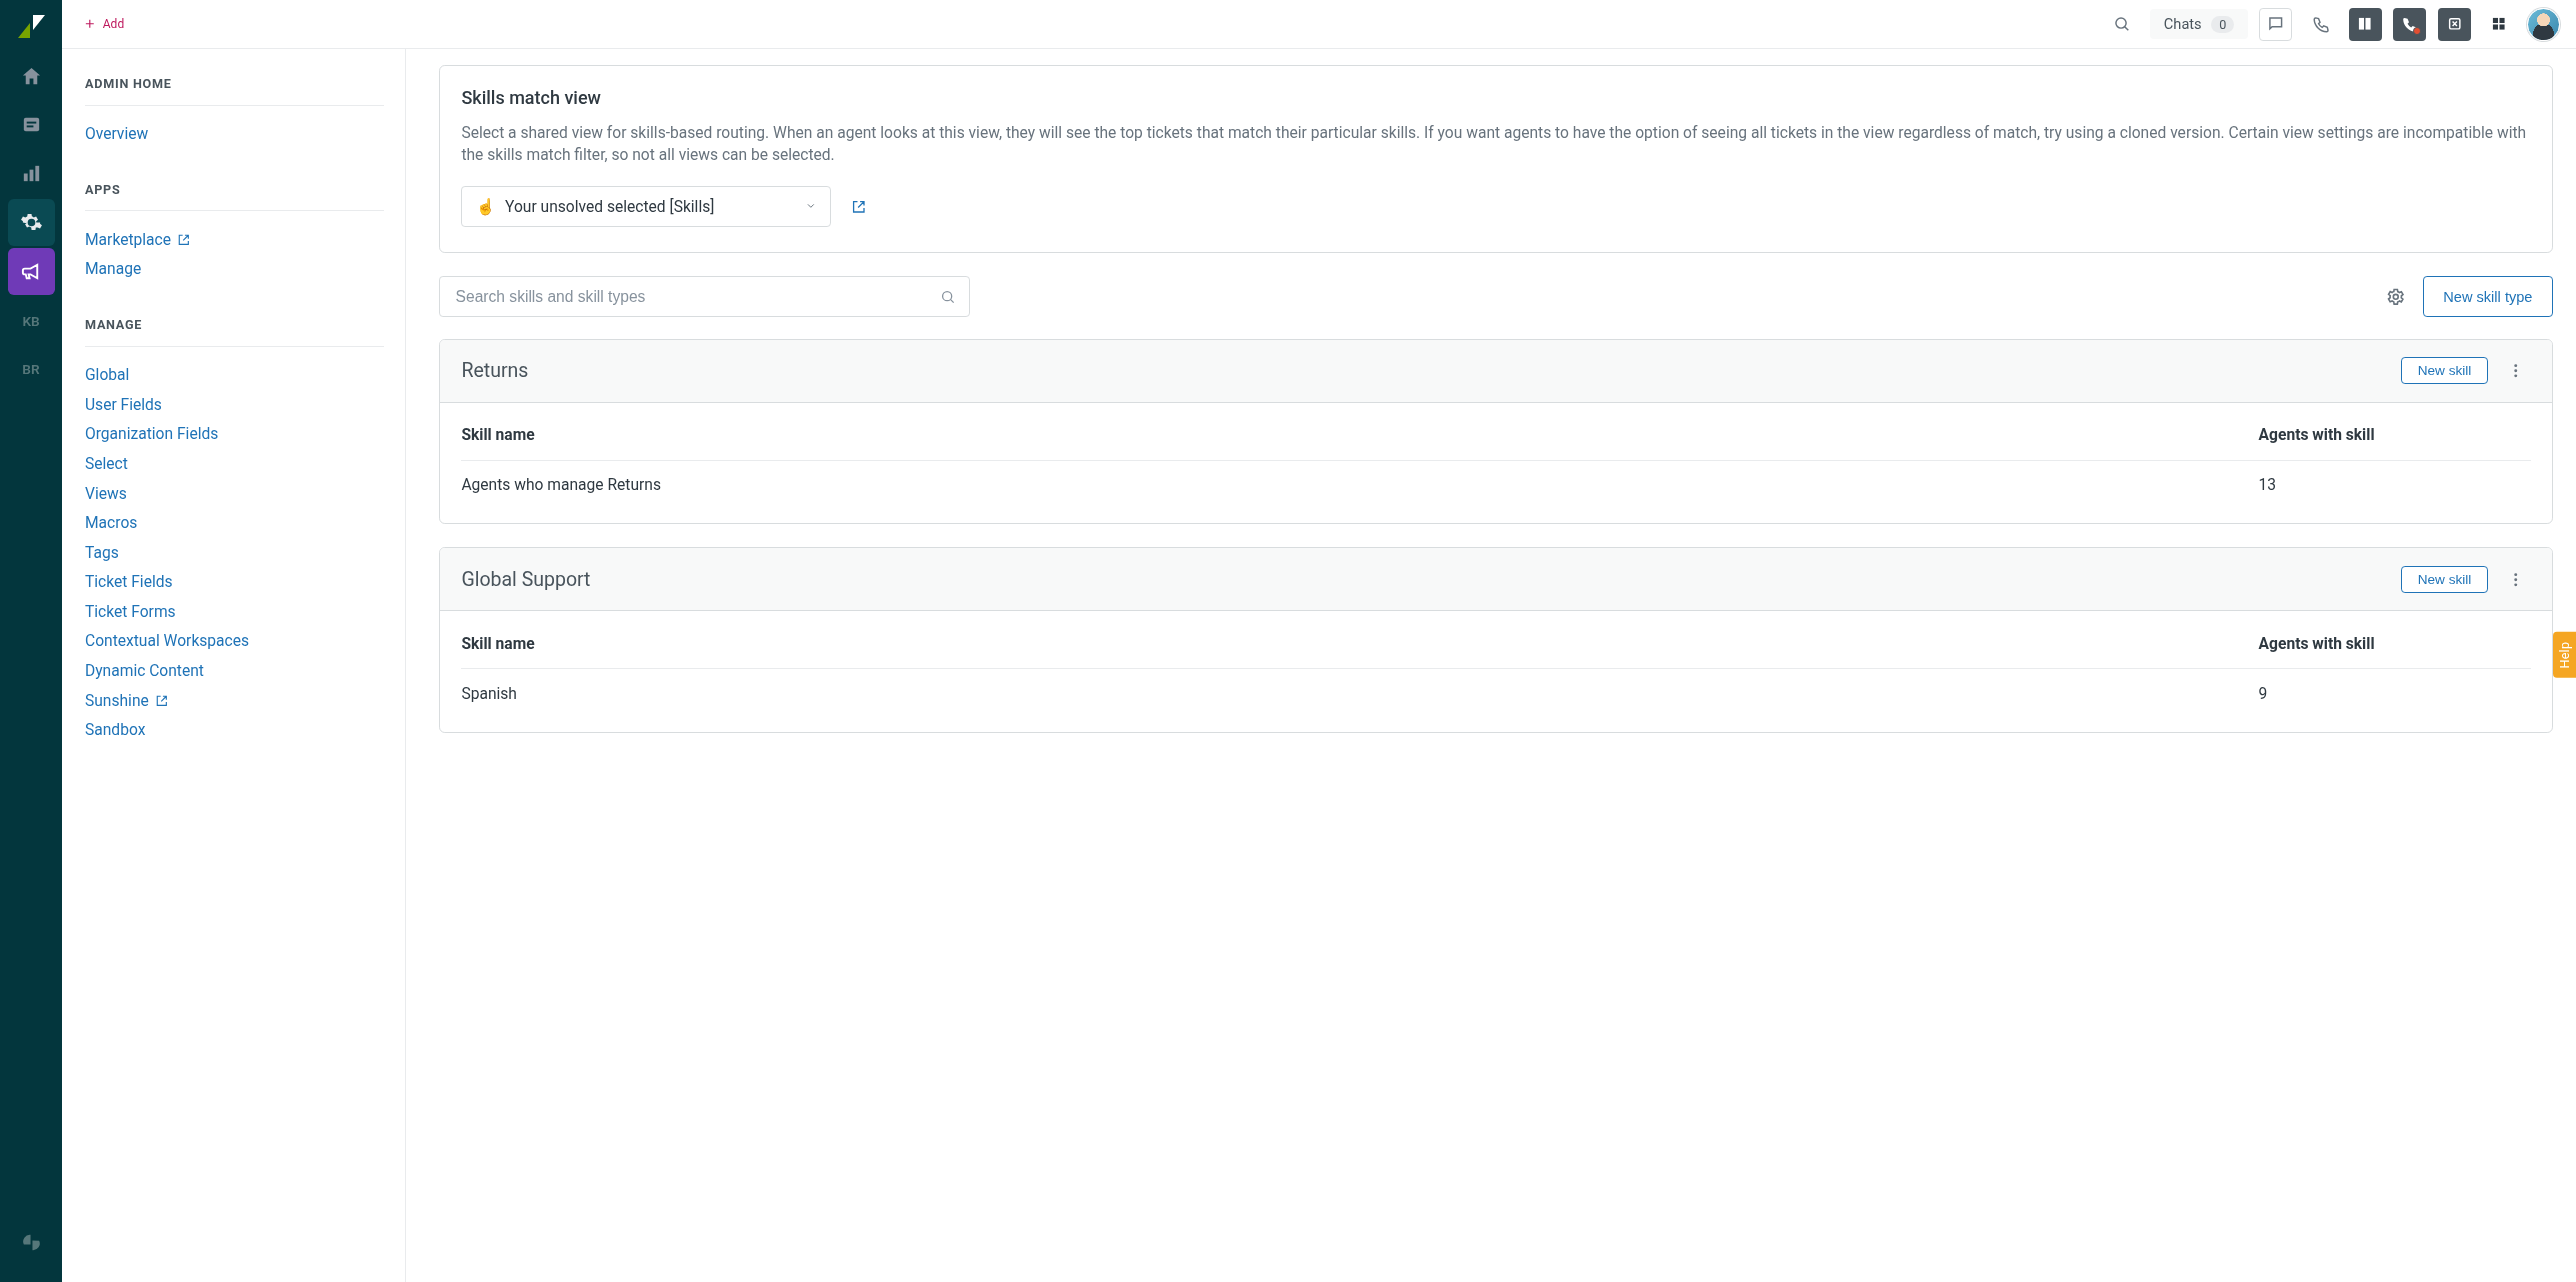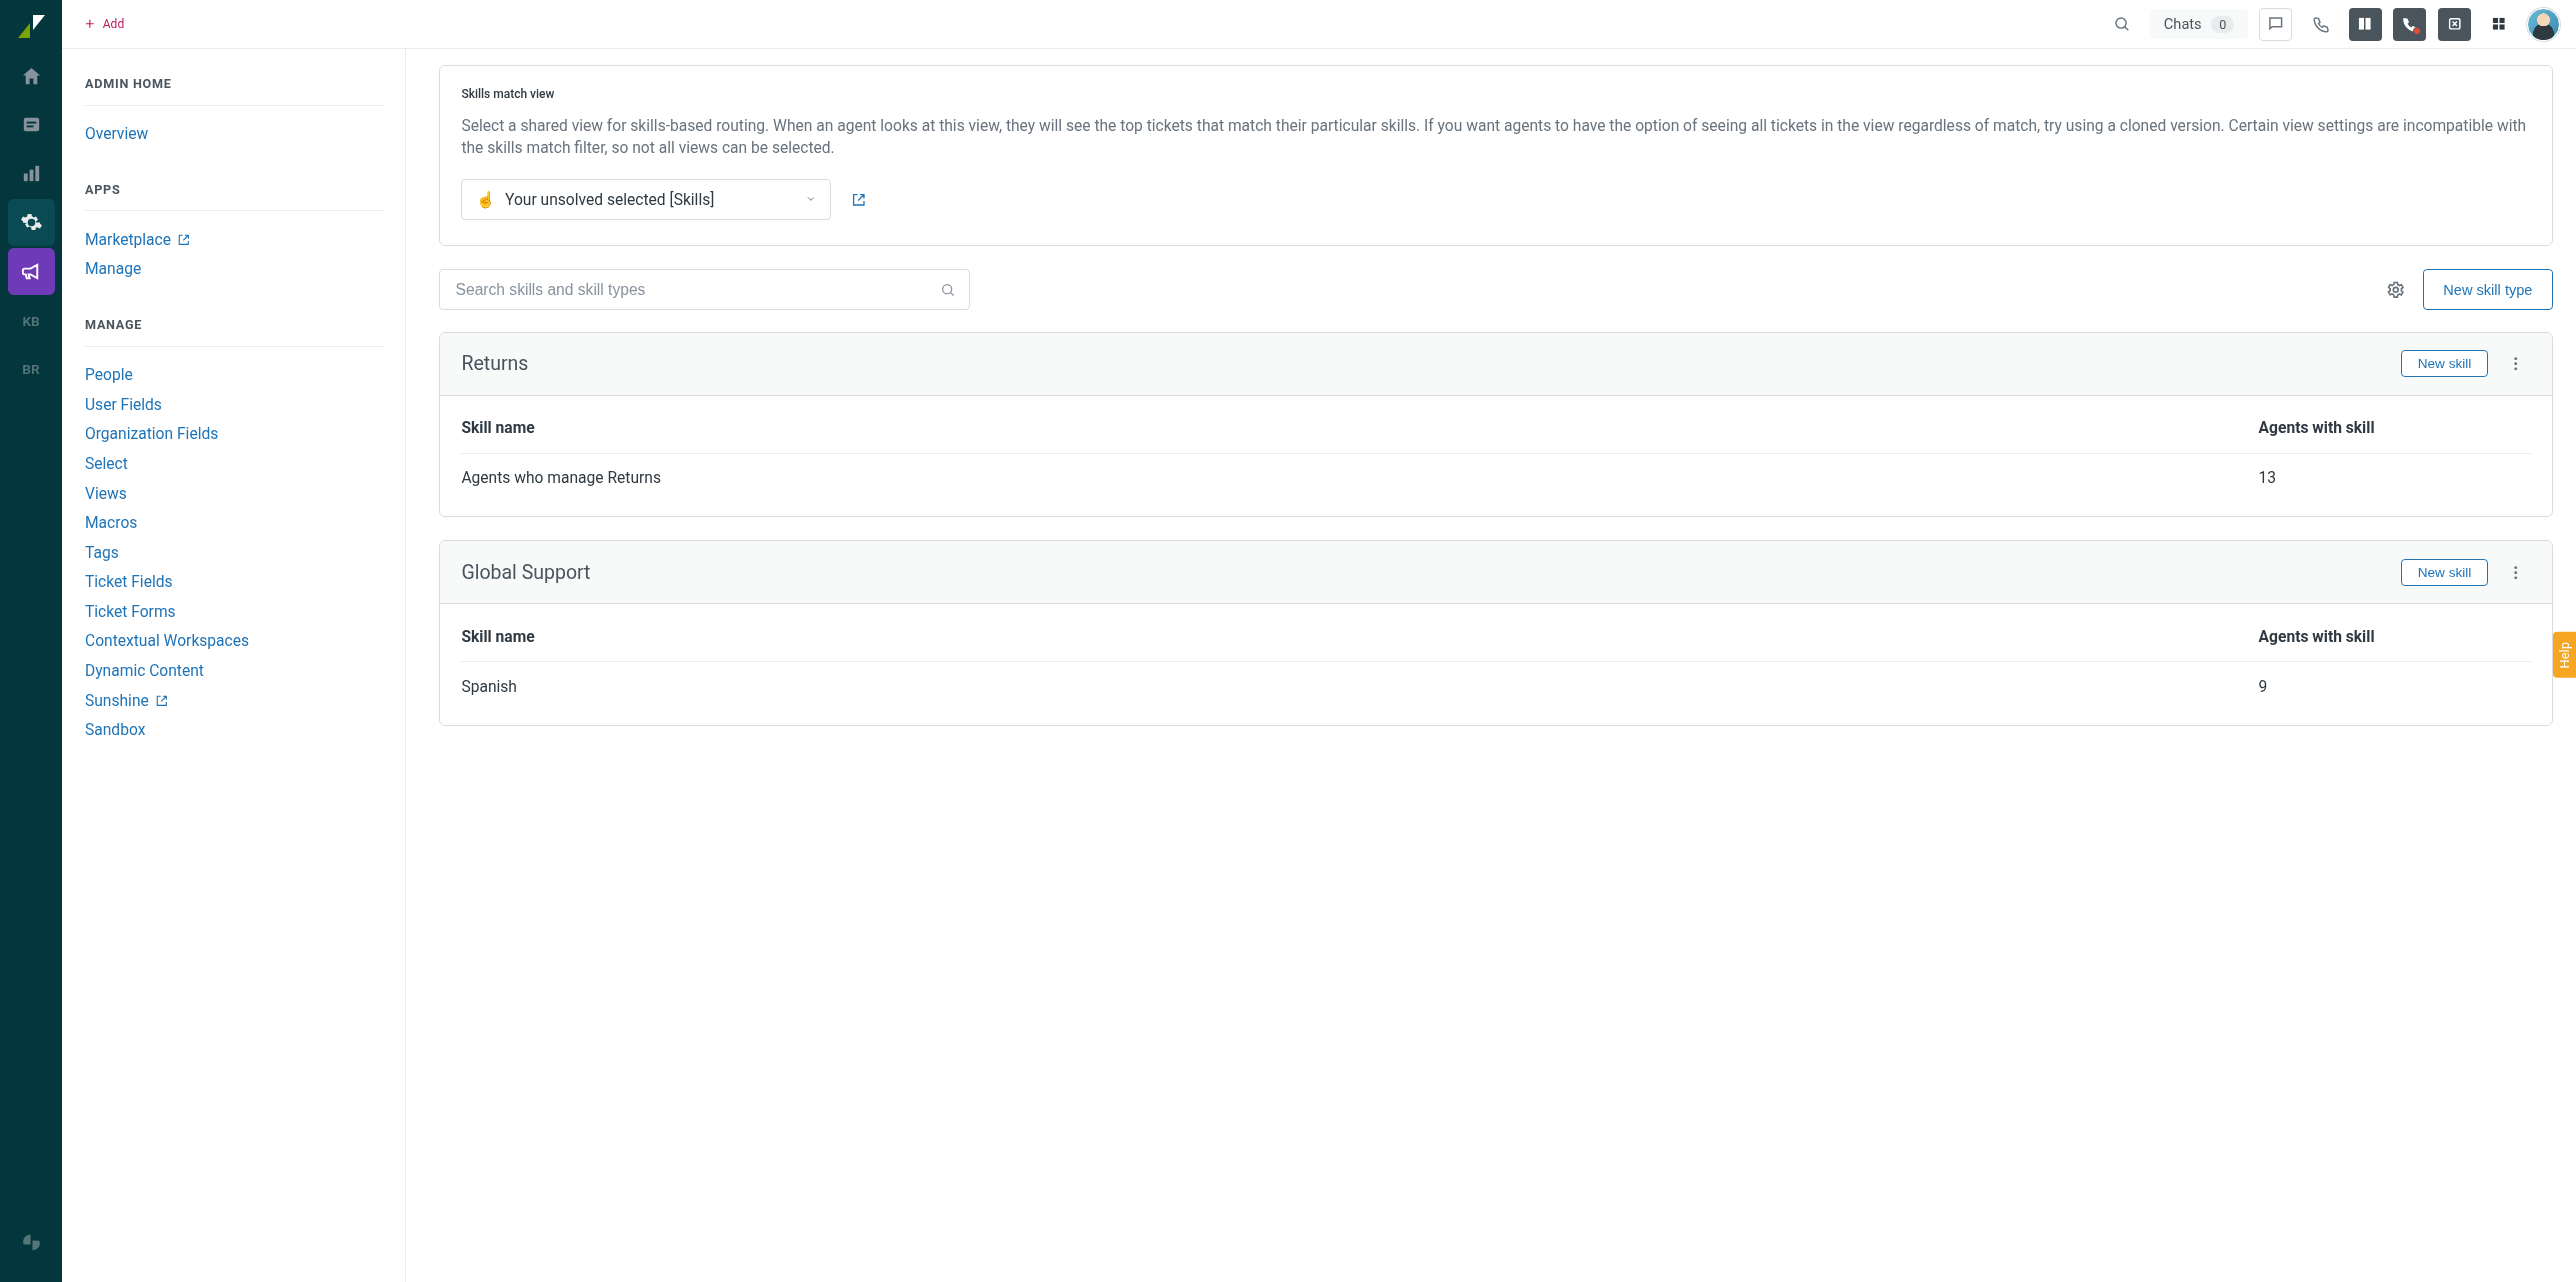--- a/index.html
+++ b/index.html
@@ -41,21 +41,21 @@
   .sidebar { width:344px; border-right:1px solid #E9EBED; padding:27px 21.4px 19.5px 23px; overflow-y:auto; }
   .sidebar h6 { margin:0 0 13.6px 0; font-size:12.6px; letter-spacing:0.06em; color:#49545C; font-weight:700; }
   .sidebar hr { border:none; border-top:1px solid #E9EBED; margin:0 0 13.6px 0; }
   .sidebar .group { margin-bottom:33px; }
   .sidebar a.navlink { display:flex; align-items:center; gap:5.8px; color:#1F73B7; text-decoration:none; font-size:15.6px; padding:5.8px 0; cursor:pointer; }
   .sidebar a.navlink svg { width:13.6px; height:13.6px; }
 
   .content { flex:1; overflow-y:auto; padding:15.6px 23px 39px 33px; position:relative; }
 
   .panel { border:1px solid #D8DCDE; border-radius:5.8px; padding:21.4px 21.4px 25px 21.4px; margin-bottom:23px; }
-  .panel h2 { margin:0 0 13.6px 0; font-size:12px; font-weight:500; color:#2F3941; }
+  .panel h2 { margin:0 0 13.6px 0; font-size:18px; font-weight:500; color:#2F3941; }
   .panel p.desc { margin:0 0 19.5px 0; font-size:15.6px; line-height:1.45; color:#68737D; }
   .selectrow { display:flex; align-items:center; gap:19.5px; }
   .select { width:370px; height:41px; border:1px solid #D8DCDE; border-radius:3.9px; display:flex; align-items:center; padding:0 13.6px; cursor:pointer; font-size:15.6px; color:#2F3941; gap:9.7px; }
   .select .chev { margin-left:auto; }
   .select .emoji { font-size:15.6px; }
   .extlink { color:#1F73B7; cursor:pointer; display:flex; }
   .extlink svg { width:15.6px; height:15.6px; }
 
   .toolsrow { display:flex; align-items:center; gap:17.5px; margin:9.7px 0 21.4px 0; }
   .search { flex:0 0 531px; height:41px; border:1px solid #D8DCDE; border-radius:3.9px; display:flex; align-items:center; padding:0 13.6px; color:#87929D; }
@@ -212,21 +212,21 @@
               </svg>
           </a>
           <a class="navlink">
               <span>Manage</span>
             </a>
         </div>
         <div class="group">
           <h6>MANAGE</h6>
           <hr>
           <a class="navlink">
-              <span>People</span>
+              <span>Global</span>
             </a>
           <a class="navlink">
               <span>User Fields</span>
             </a>
           <a class="navlink">
               <span>Organization Fields</span>
             </a>
           <a class="navlink">
               <span>Select</span>
             </a>

